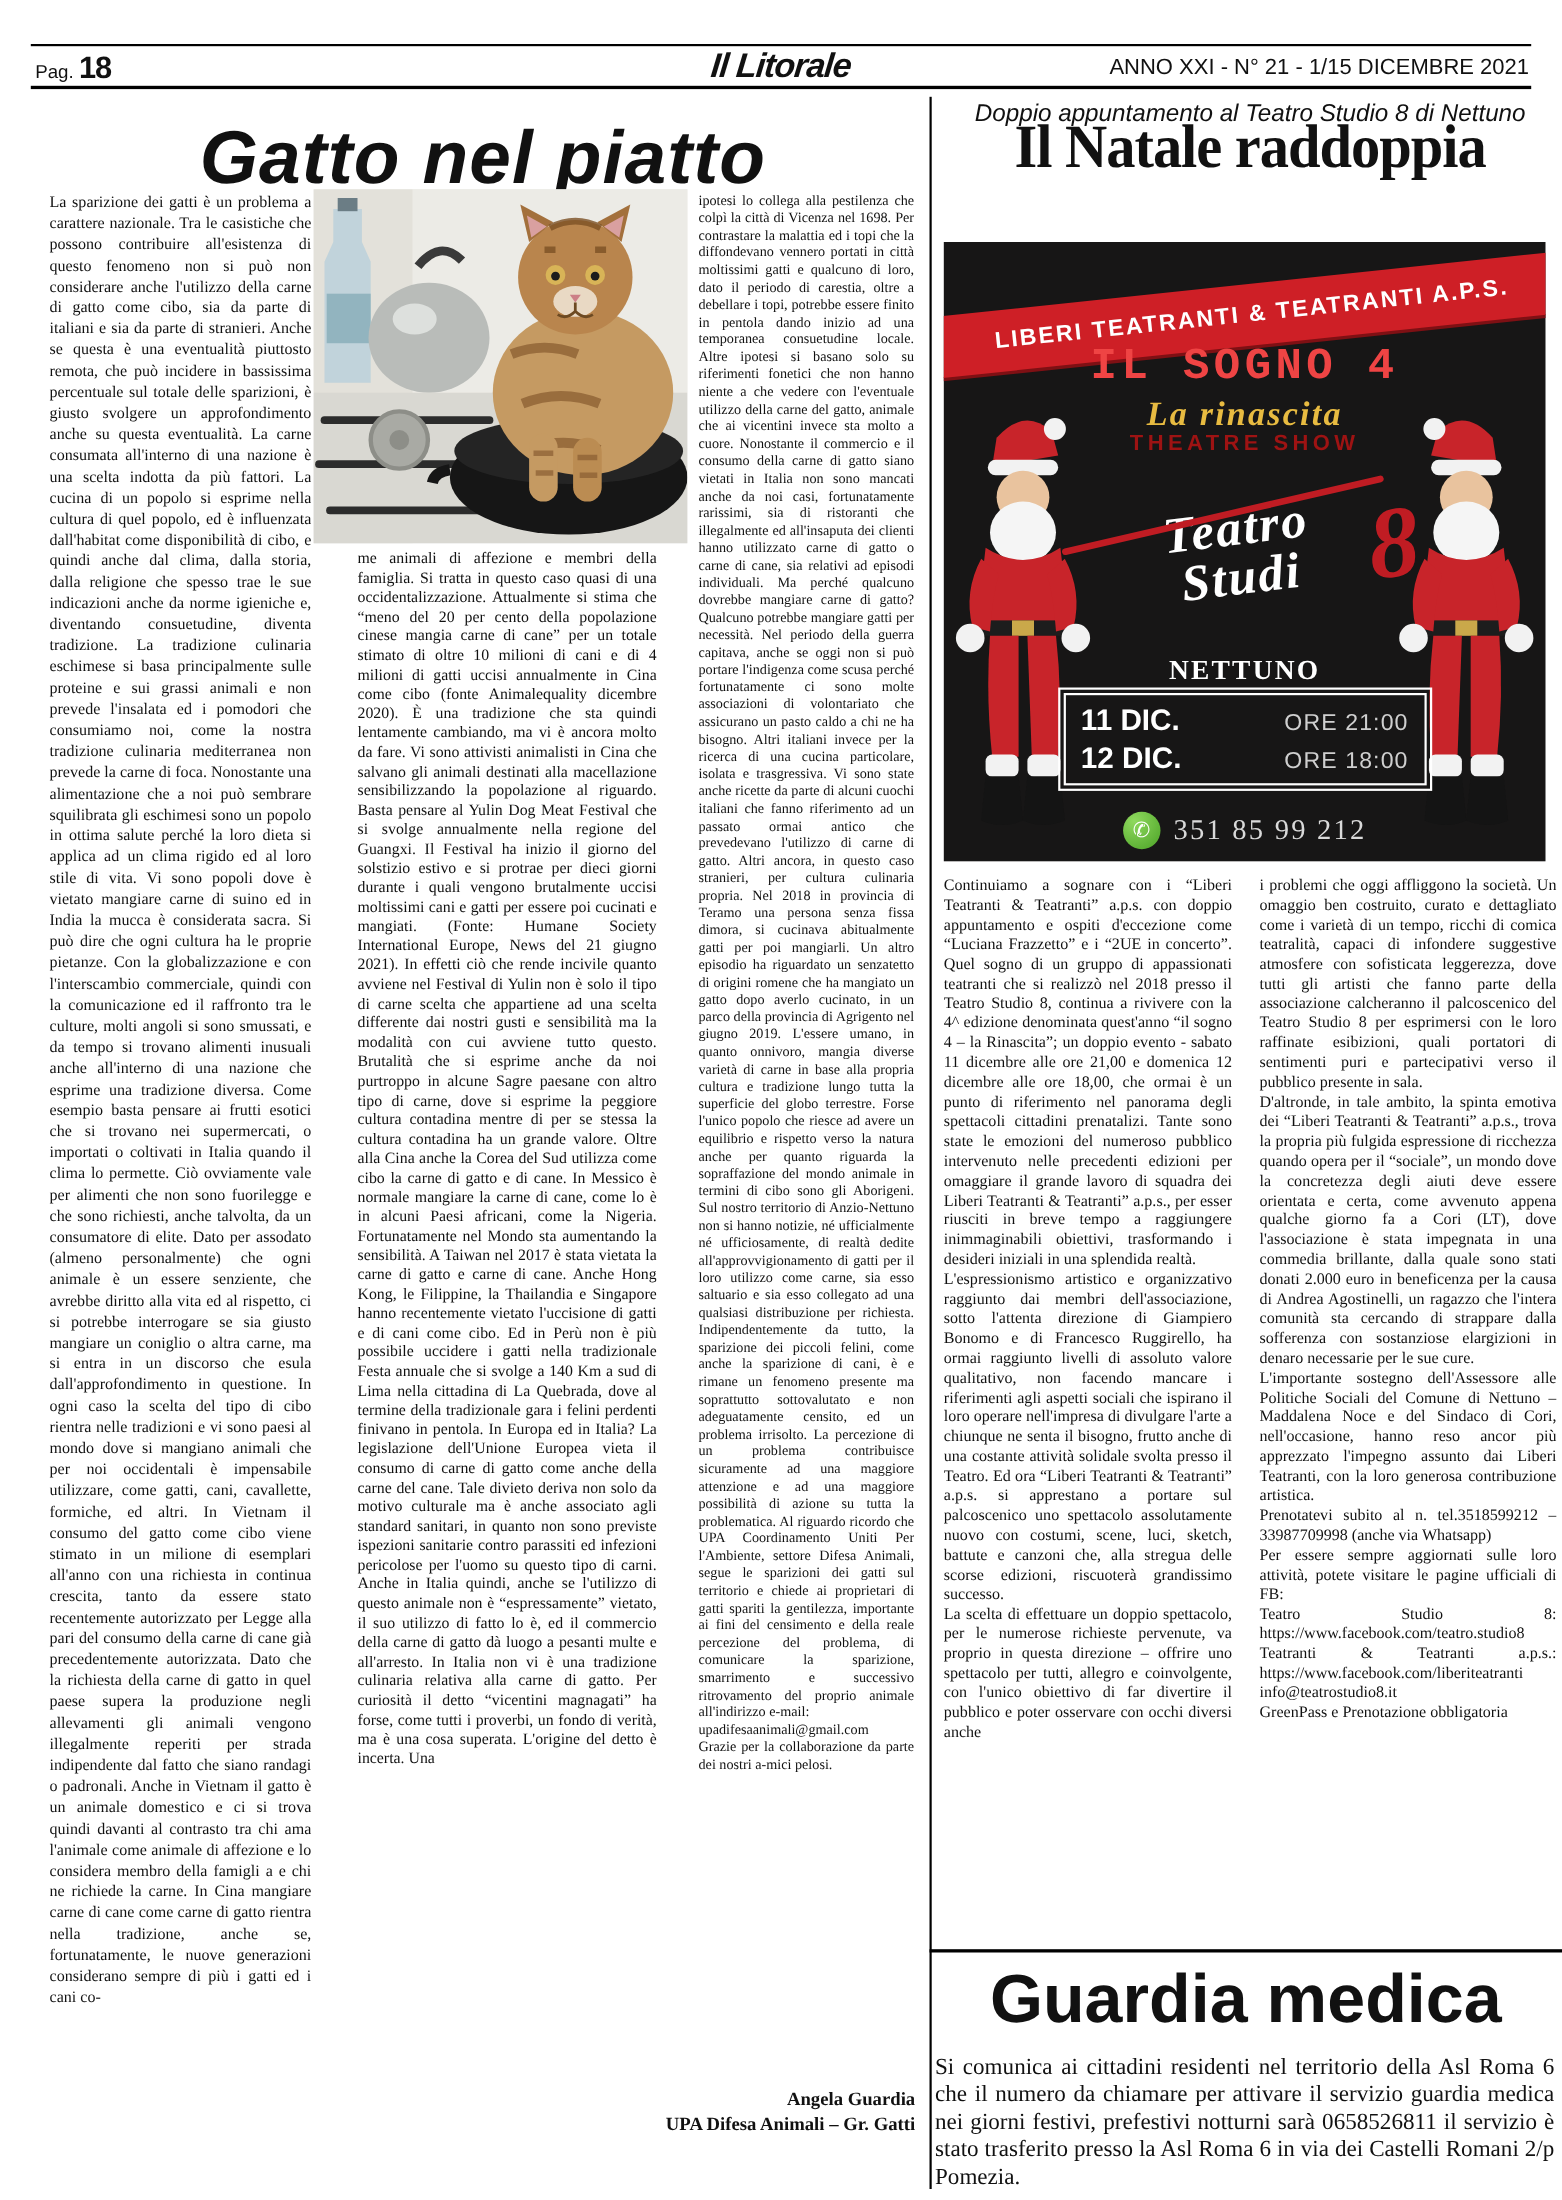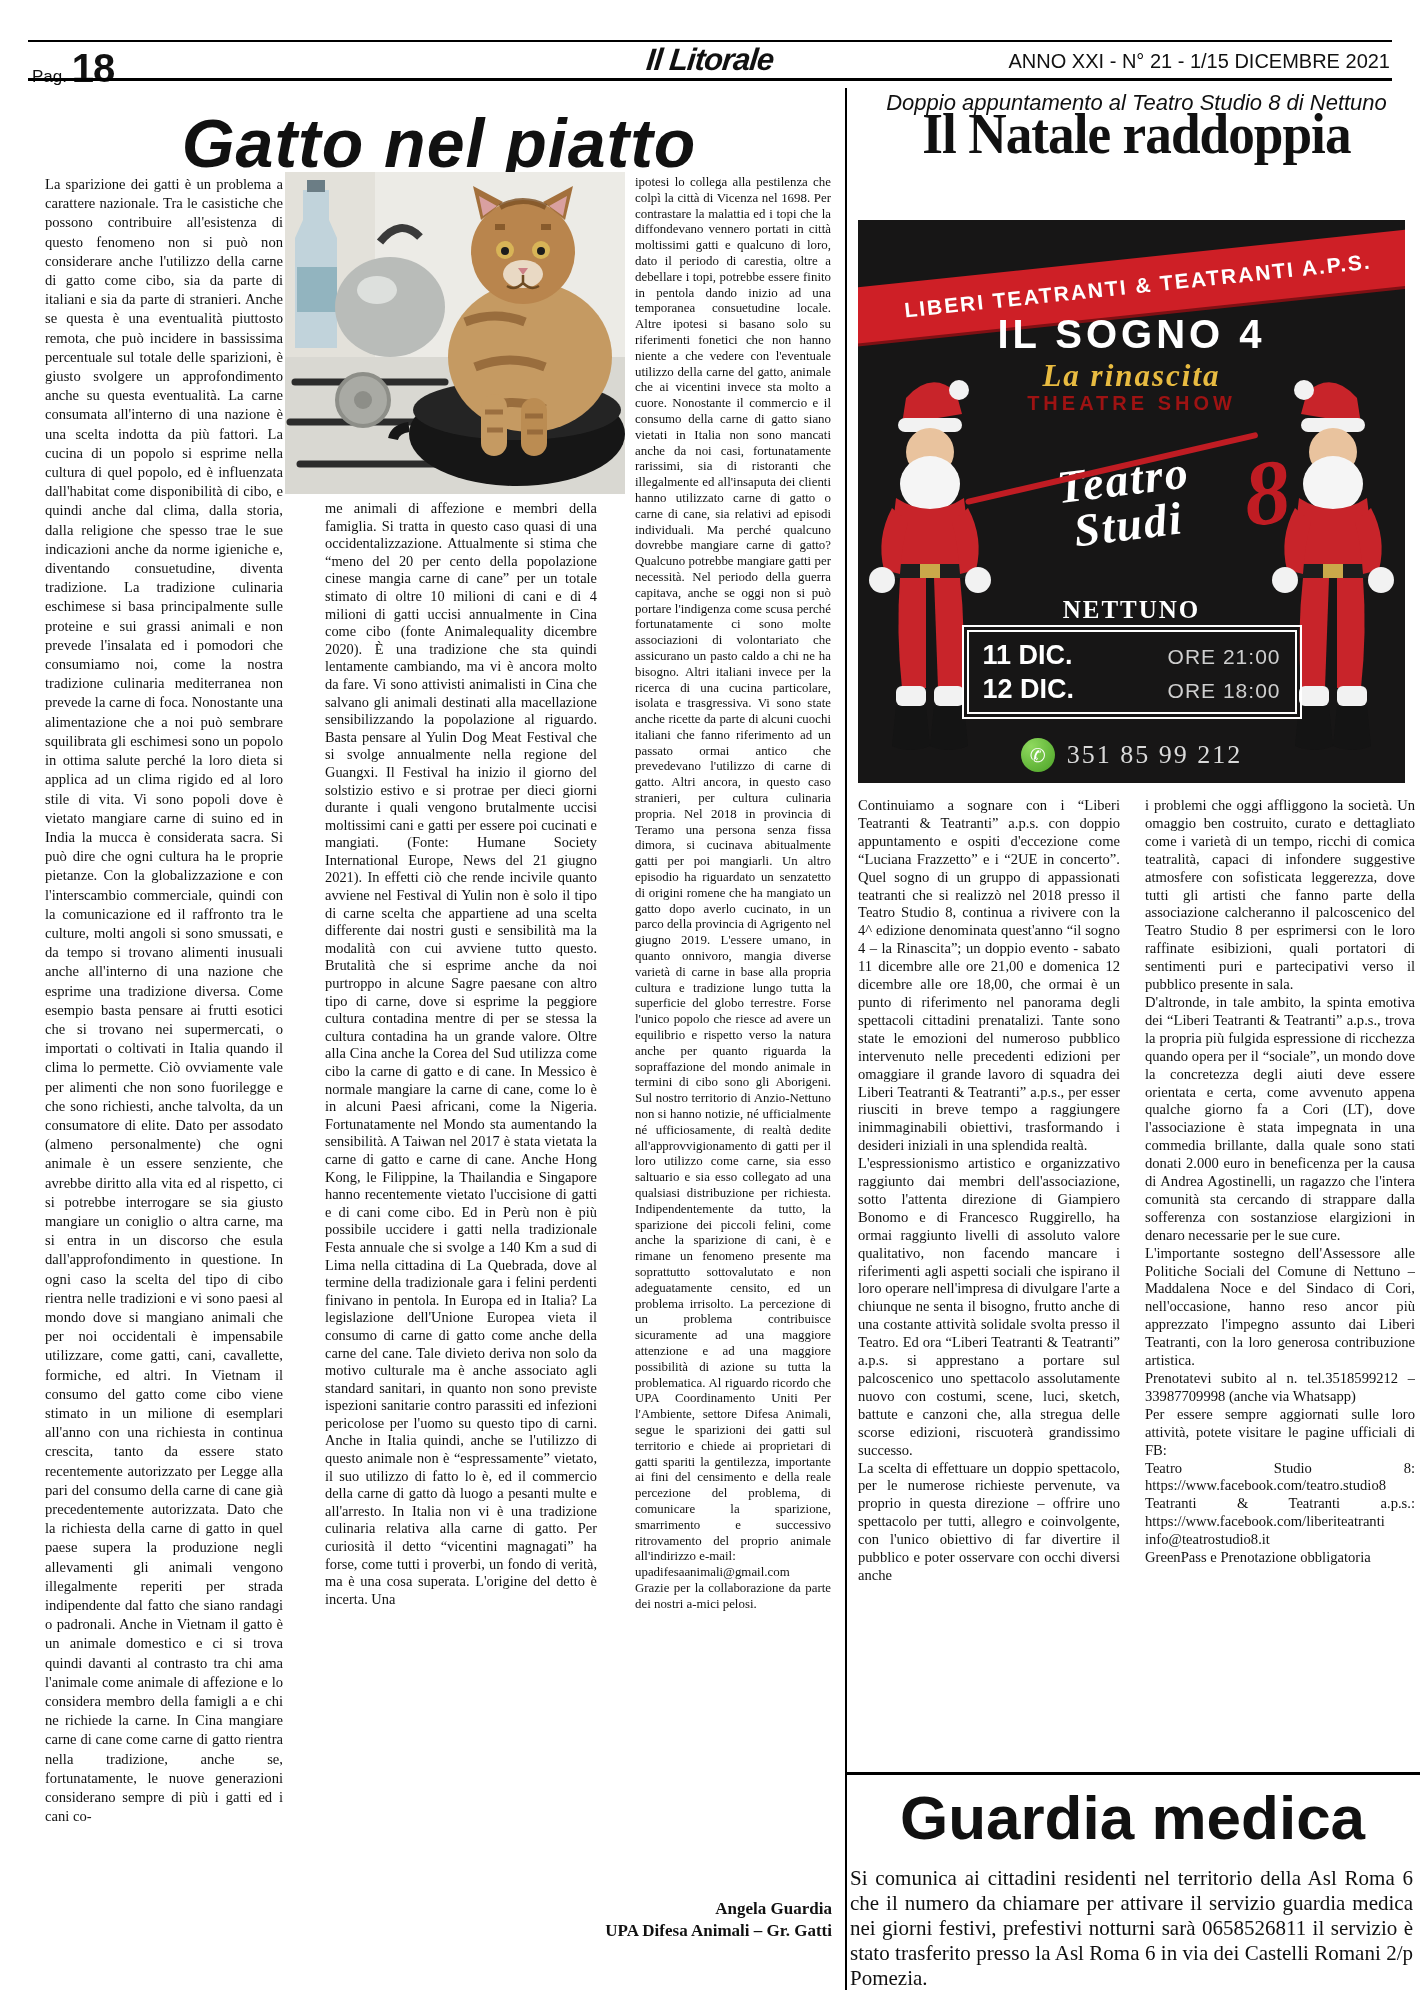--- a/index.html
+++ b/index.html
@@ -4,21 +4,21 @@
 <style>
   * { margin:0; padding:0; box-sizing:border-box; }
   html,body { background:#888; }
   .page { position:relative; width:1420px; height:2000px; background:#fff; color:#111;
           font-family:"Liberation Serif", serif; overflow:hidden; margin:0 auto; }
 
   
   .rule-top    { position:absolute; left:28px; top:40px;  width:1364px; height:2px; background:#000; }
   .rule-head   { position:absolute; left:28px; top:78px;  width:1364px; height:3px; background:#000; }
   .pag         { position:absolute; left:32px; top:46px; font-family:"Liberation Sans",sans-serif; font-size:17px; }
-  .pag b       { font-size:40px; font-weight:bold; letter-spacing:-1px; }
+  .pag b       { font-size:28px; font-weight:bold; letter-spacing:-1px; }
   .masthead    { position:absolute; left:0; top:42px; width:100%; text-align:center;
                  font-family:"Liberation Sans",sans-serif; font-weight:bold; font-style:italic;
                  font-size:31px; letter-spacing:-1px; transform:skewX(-6deg); }
   .issue       { position:absolute; right:30px; top:50px; font-family:"Liberation Sans",sans-serif; font-size:20px; }
 
   
   .l-kicker    { position:absolute; left:45px; top:90px; width:788px; text-align:center;
                  font-family:"Liberation Sans",sans-serif; font-size:21px; }
   .l-headline  { position:absolute; left:45px; top:104px; width:788px; text-align:center;
                  font-family:"Liberation Sans",sans-serif; font-weight:bold; font-style:italic;
@@ -41,22 +41,22 @@
                 font-weight:bold; font-size:56px; letter-spacing:-1px; }
   .r-headline span { display:inline-block; transform:scaleX(.95); }
 
   
   .poster { position:absolute; left:858px; top:220px; width:547px; height:563px; background:#171616; overflow:hidden; }
   .ribbon { position:absolute; left:-30px; top:38px; width:620px; height:56px; background:#ce1f26;
             transform:rotate(-6deg); display:flex; align-items:center; justify-content:center;
             box-shadow:0 3px 0 #7e1014; }
   .ribbon div { color:#fff; font-family:"Liberation Sans",sans-serif; font-weight:bold;
                 font-size:21px; letter-spacing:2px; white-space:nowrap; }
-  .p-title    { position:absolute; left:0; top:92px; width:100%; text-align:center; color:#ffffff;
-                font-family:Liberation Sans, sans-serif; font-weight:bold; font-size:40px; letter-spacing:4px; }
+  .p-title    { position:absolute; left:0; top:92px; width:100%; text-align:center; color:#ef4444;
+                font-family:Liberation Mono, monospace; font-weight:bold; font-size:40px; letter-spacing:4px; }
   .p-sub      { position:absolute; left:0; top:138px; width:100%; text-align:center; color:#e8bb41;
                 font-style:italic; font-weight:bold; font-size:31px; letter-spacing:2px; }
   .p-tag      { position:absolute; left:0; top:172px; width:100%; text-align:center; color:#9e1313;
                 font-family:"Liberation Sans",sans-serif; font-weight:bold; font-size:20px; letter-spacing:4px; }
   .p-logo     { position:absolute; left:50%; top:238px; transform:translateX(-52%) rotate(-7deg); width:300px; text-align:center; }
   .p-logo .swoosh { position:absolute; left:-10px; top:6px; width:300px; height:6px; background:#c01c23;
                     transform:rotate(-6deg); border-radius:3px; }
   .p-logo .t1 { color:#fff; font-style:italic; font-weight:bold; font-size:46px; line-height:44px; letter-spacing:2px; }
   .p-logo .t2 { color:#fff; font-style:italic; font-weight:bold; font-size:46px; line-height:46px; letter-spacing:2px; }
   .p-logo .n8 { position:absolute; right:-14px; top:6px; color:#c01c23; font-style:italic; font-weight:bold; font-size:92px; line-height:92px; }

